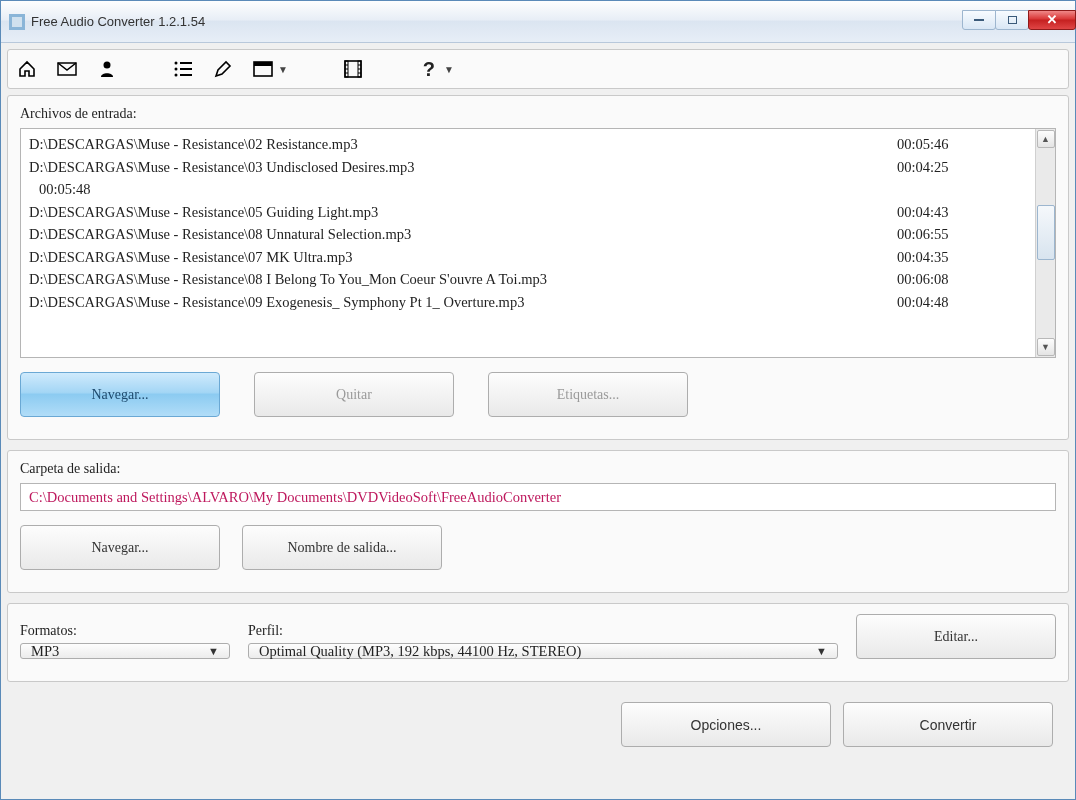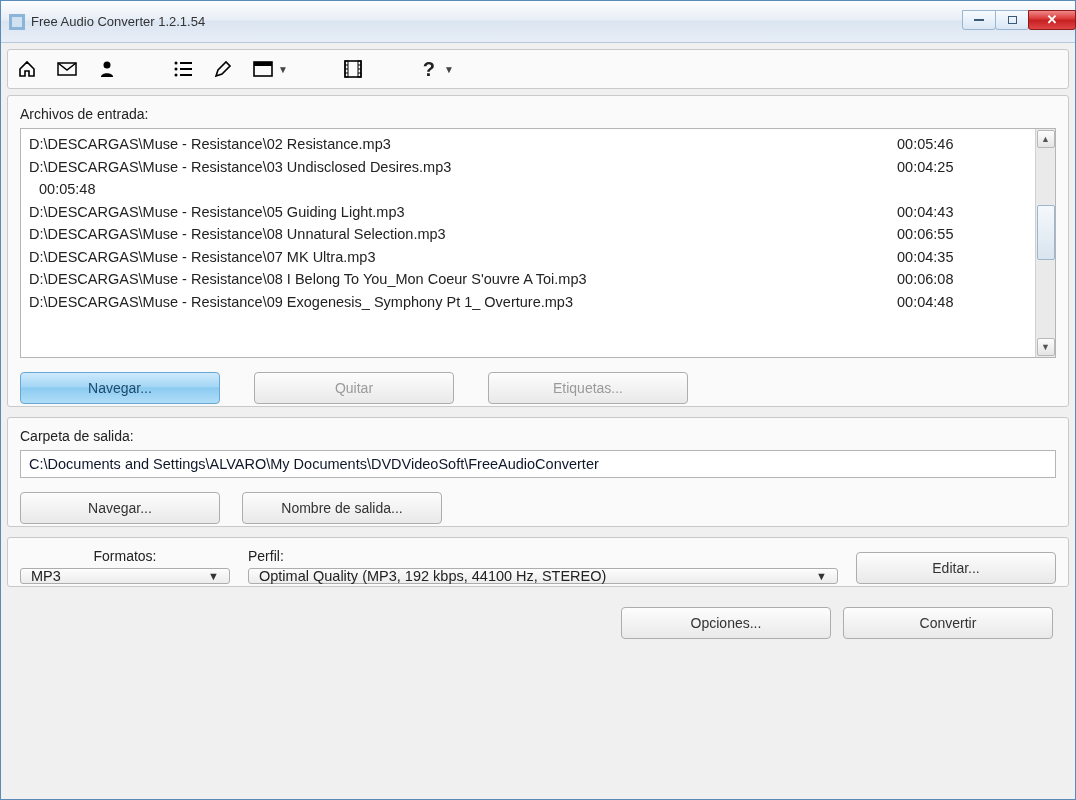--- a/index.html
+++ b/index.html
@@ -85,21 +85,22 @@
   flex: 1;
   padding: 0 6px;
   display: flex;
   flex-direction: column;
   gap: 10px;
 }
 .panel {
   border: 1px solid #c9c9c9;
   border-radius: 3px;
   background: #fafafa;
-  padding: 10px 12px 2px;
+  padding: 10px 12px 22px;
+  font-family: Liberation Serif, serif;
 }
 .section-label {
   font-size: 14px;
   color: #222;
   margin-bottom: 6px;
 }
 .file-listbox {
   position: relative;
   border: 1px solid #b5b5b5;
   background: #fff;
@@ -136,37 +137,37 @@
 .scroll-thumb {
   position:absolute; left:0; width:18px;
   background: linear-gradient(#f5f8fb,#d8e4ef);
   border:1px solid #9cb6cf; border-radius:2px;
   top: 30%; height: 55px;
 }
 .btn-row {
   display: flex; gap: 22px; margin-top: 14px;
 }
 .btn {
-  min-width: 200px; height: 32px;
+  min-width: 200px; height: 45px;
   border: 1px solid #adadad;
   border-radius: 4px;
   background: linear-gradient(to bottom, #fdfdfd, #e9e9e9);
   font-size: 14px; color: #333;
   display: inline-flex; align-items:center; justify-content:center;
   cursor: pointer;
 }
 .btn.disabled { color: #9a9a9a; margin-left: 12px; }
 .btn.primary {
   background: linear-gradient(to bottom, #cfeafc, #a4d6f5 45%, #8ccbf1 50%, #b1ddf8);
   border-color: #6aa8d4; color:#1e4a6d;
 }
 .text-field {
   width: 100%; height: 28px;
   border: 1px solid #b5b5b5; background:#fff;
-  padding: 0 8px; font-size:14.5px; color:#0f172a;
+  padding: 0 8px; font-size:14.5px; color:#be185d;
   display:flex; align-items:center;
   margin-top: 2px;
 }
 .format-row { display:flex; gap: 18px; align-items:flex-end; }
 .format-col { display:flex; flex-direction:column; }
 .format-col .section-label { margin-bottom:4px; }
 .combo {
   height: 16px;
   border: 1px solid #adadad;
   border-radius: 3px;
@@ -327,21 +328,21 @@
         <span>C:\Documents and Settings\ALVARO\My Documents\DVDVideoSoft\FreeAudioConverter</span>
       </div>
       <div class="btn-row">
         <div class="btn">Navegar...</div>
         <div class="btn">Nombre de salida...</div>
       </div>
     </div>
 
     <div class="panel">
       <div class="format-row">
-        <div class="format-col" style="width:210px;text-align:center;">
+        <div class="format-col" style="width:210px;">
           <div class="section-label">Formatos:</div>
           <div class="combo">
             <span>MP3</span>
             <span class="arrow">▼</span>
           </div>
         </div>
         <div class="format-col" style="flex:1;">
           <div class="section-label">Perfil:</div>
           <div class="combo">
             <span>Optimal Quality (MP3, 192 kbps, 44100 Hz, STEREO)</span>

